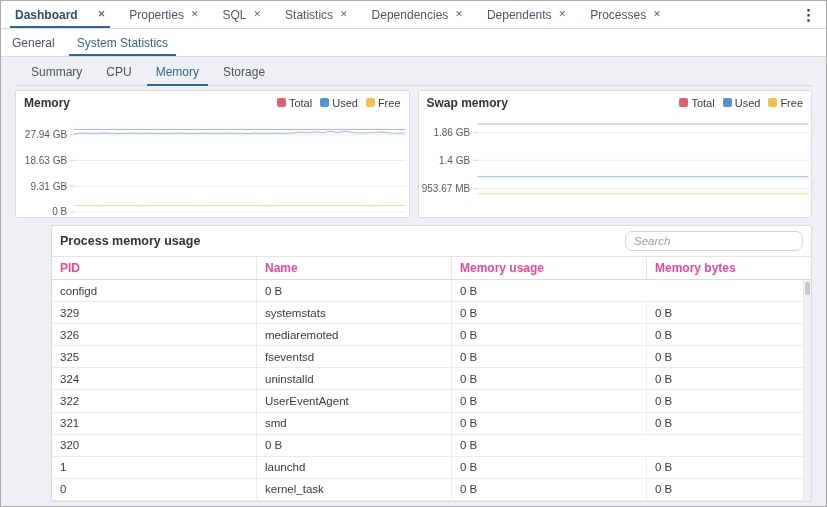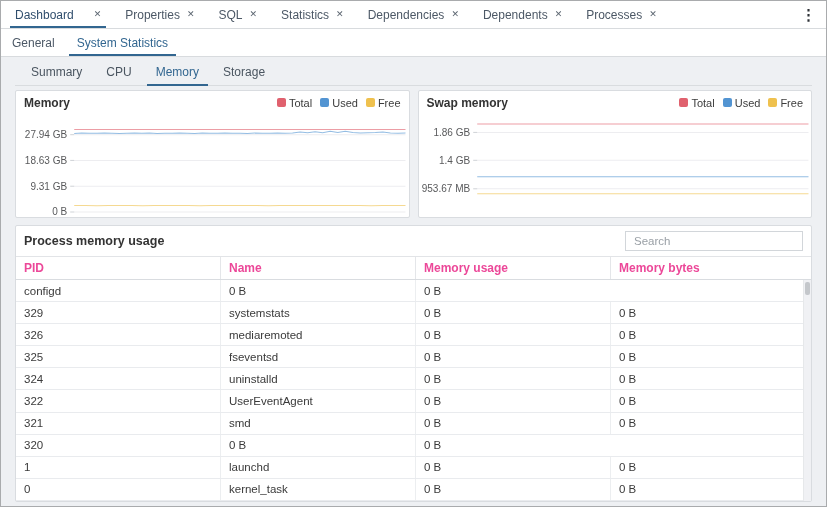--- a/index.html
+++ b/index.html
@@ -5,21 +5,21 @@
   html,body{margin:0;padding:0;background:#e9e9e9;font-family:"Liberation Sans",sans-serif;}
   .screen{width:827px;height:507px;box-sizing:border-box;border:1px solid #a9abad;background:#fff;
           display:flex;flex-direction:column;overflow:hidden;}
 
   
   .tabbar{flex:none;height:27px;display:flex;align-items:stretch;background:#fff;
           border-bottom:1px solid #d8dbde;padding-left:2px;}
   .tab{display:flex;align-items:center;gap:7px;padding:0 12px;font-size:12px;color:#4c5866;
        position:relative;cursor:pointer;white-space:nowrap;}
   .tab .tab-close{font-size:9px;color:#5b6570;line-height:1;}
-  .tab.active{color:#2f4d6c;font-weight:400;gap:20px;}
+  .tab.active{color:#2f4d6c;font-weight:700;gap:20px;}
   .tab.active::after{content:"";position:absolute;left:7px;right:7px;bottom:0;height:2px;
        background:var(--accent);}
   .kebab{margin-left:auto;align-self:center;padding:0 10px;font-size:15px;color:#2e3237;
        font-weight:bold;cursor:pointer;letter-spacing:0;}
 
   
   .panel-tabs{flex:none;height:27px;display:flex;align-items:stretch;background:#fff;
           border-bottom:1px solid #d8dbde;}
   .ptab{display:flex;align-items:center;padding:0 8px;margin:0 3px;font-size:12px;color:#4c5866;
           position:relative;cursor:pointer;white-space:nowrap;}
@@ -41,25 +41,25 @@
           border:1px solid #d9dce0;border-radius:2px;}
   .chart-header{height:21px;display:flex;align-items:center;justify-content:space-between;padding:1px 8px 0;}
   .chart-title{font-size:12px;font-weight:700;color:#333;}
   .legend{display:flex;align-items:center;gap:8px;}
   .legend-item{display:flex;align-items:center;gap:3px;font-size:11px;color:#3c3c3c;text-align:center;}
   .swatch{width:9px;height:9px;border-radius:2px;flex:none;}
   svg.chart{display:block;width:100%;height:104px;}
 
   
   .process-panel{flex:1;min-height:0;margin-top:7px;background:#fff;border:1px solid #d9dce0;
-          border-radius:2px;box-sizing:border-box;display:flex;flex-direction:column;}
+          border-radius:2px;box-sizing:border-box;display:flex;flex-direction:column;margin-left:36px;}
   .process-header{flex:none;display:flex;align-items:center;justify-content:space-between;padding:5px 8px;}
   .process-title{font-size:12.5px;font-weight:700;color:#333;}
-  .search-input{width:178px;height:20px;box-sizing:border-box;border:1px solid #d2d6da;border-radius:0;
-          font-size:11.5px;padding:0 8px;color:#333;font-family:inherit;outline:none;}
+  .search-input{width:178px;height:20px;box-sizing:border-box;border:1px solid #d2d6da;border-radius:7px;
+          font-size:11.5px;padding:0 8px;color:#333;font-family:inherit;outline:none;font-style:italic;}
   .search-input::placeholder{color:#9aa0a6;}
   .ptable{flex:1;min-height:0;display:flex;flex-direction:column;position:relative;border-top:1px solid #e2e4e7;}
   .thead{flex:none;display:grid;grid-template-columns:205px 195px 195px 1fr;border-bottom:1px solid #d9dce0;}
   .th{padding:4px 8px;font-size:12px;font-weight:700;color:#ec4899;border-right:1px solid #e4e6e9;
           white-space:nowrap;overflow:hidden;}
   .th:last-child{border-right:none;}
   .tbody{flex:1;min-height:0;overflow:hidden;position:relative;}
   .tr{display:grid;grid-template-columns:205px 195px 195px 1fr;height:10%;box-sizing:border-box;
           border-bottom:1px solid #e9ebee;align-items:stretch;background:#fff;}
   .td{padding:0 8px;font-size:11.5px;color:#3a3a3a;border-right:1px solid #eceef0;

